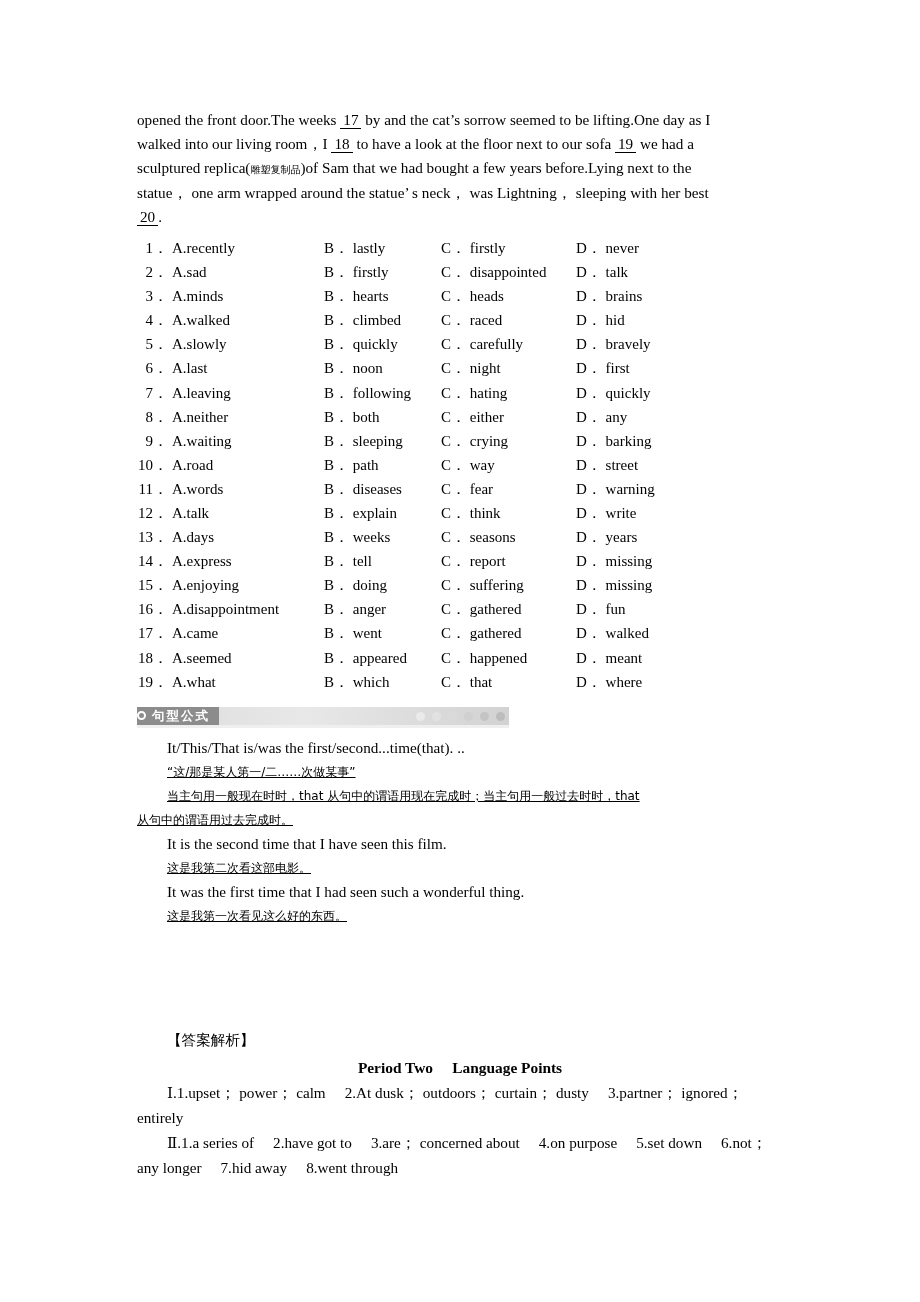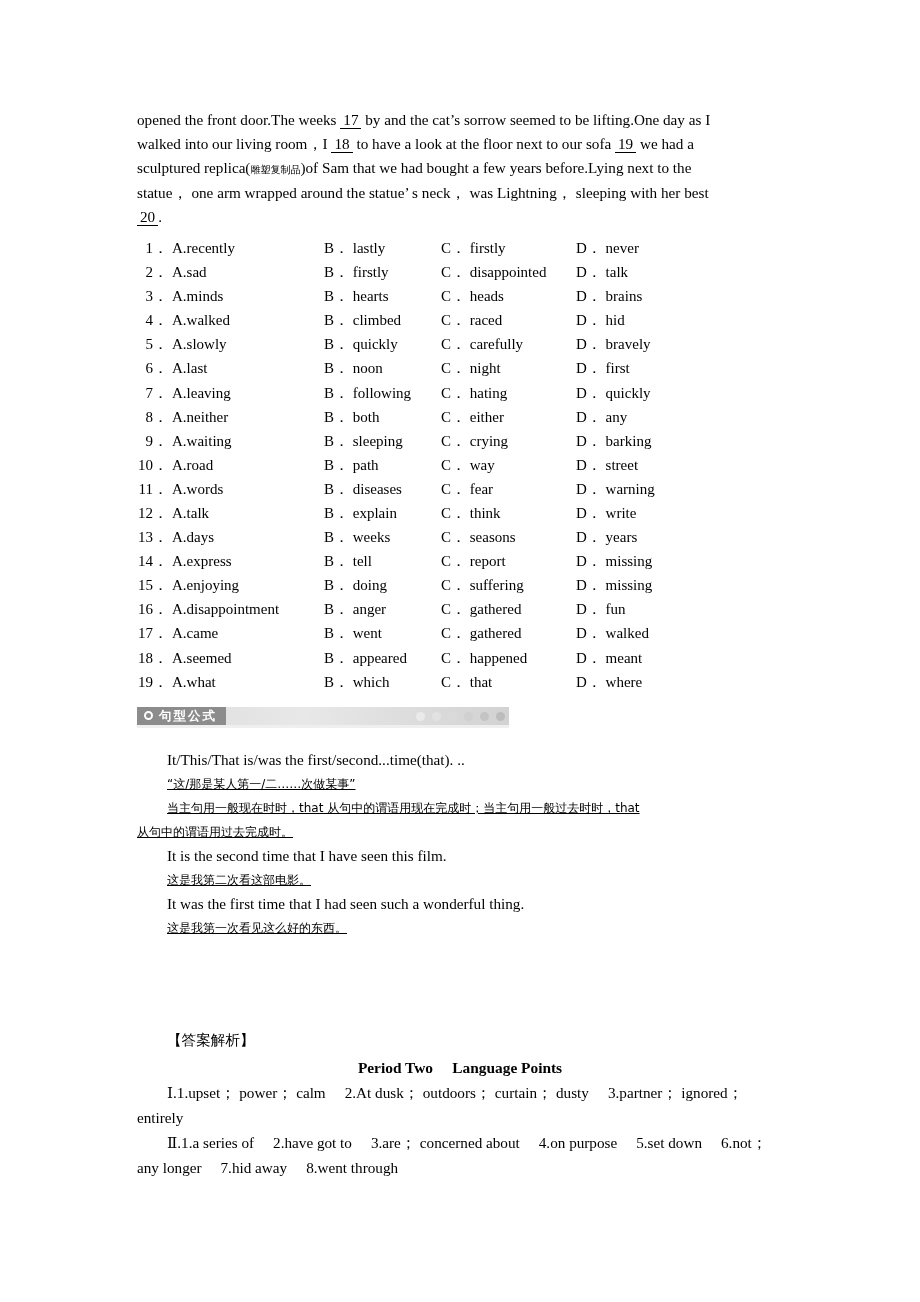--- a/index.html
+++ b/index.html
@@ -94,21 +94,21 @@
     top: 0;
     width: 372px;
     height: 18px;
     background: linear-gradient(to right, #dcdcdc 0%, #e8e8e8 45%, #d2d2d2 100%);
   }
   .banner-tab {
     position: absolute;
     left: 0;
     top: 0;
     height: 18px;
-    padding: 0 9px 0 7px;
+    padding: 0 9px 0 0;
     background: #8c8c8c;
     color: #ffffff;
     font-family: "DejaVu Sans", "Liberation Sans", sans-serif;
     font-size: 12.5px;
     font-weight: bold;
     letter-spacing: 2px;
     line-height: 18px;
     display: flex;
     align-items: center;
   }
@@ -141,21 +141,21 @@
     position: absolute;
     left: 0;
     top: 18px;
     width: 372px;
     height: 3px;
     background: #efefef;
   }
 
   
   .formula {
-    margin-top: 20px;
+    margin-top: 8px;
     font-size: 15.2px;
     line-height: 24px;
   }
   .formula .p {
     text-indent: 30px;
     text-align: justify;
   }
   .formula .p.noind { text-indent: 0; }
   .cjk-body {
     font-family: "DejaVu Sans", "Liberation Sans", sans-serif;

